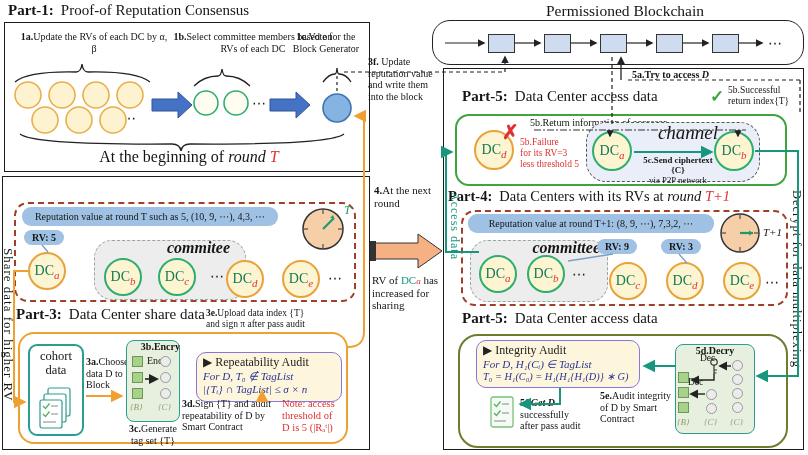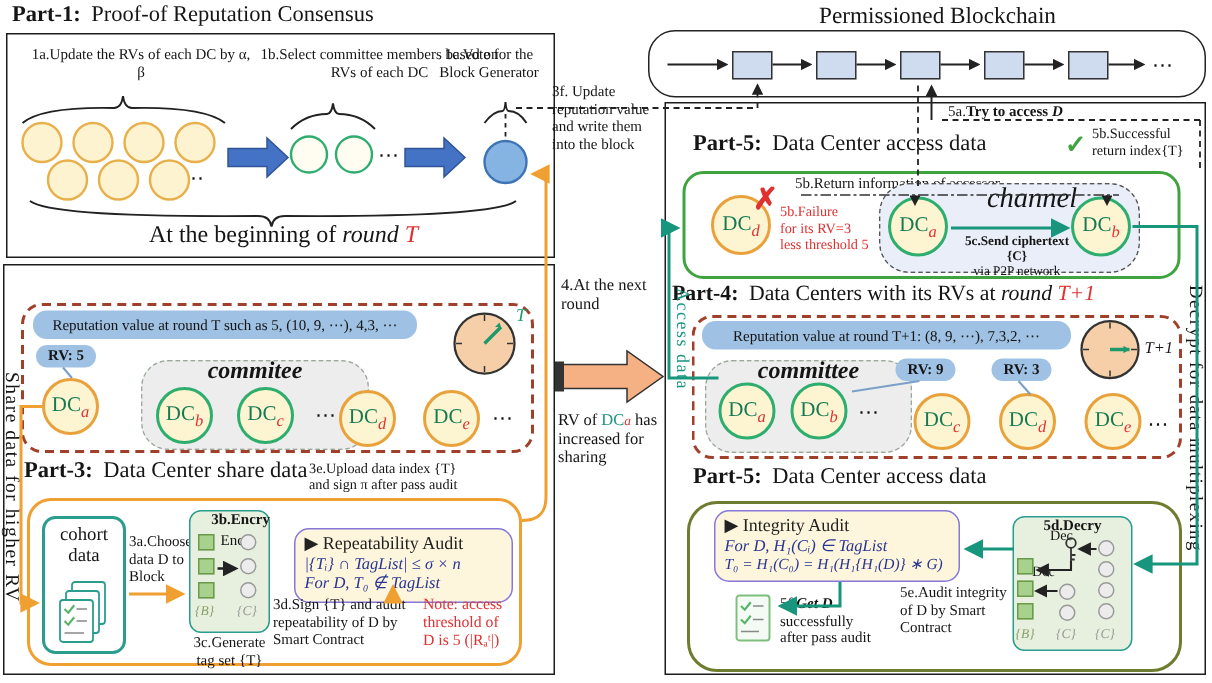--- a/index.html
+++ b/index.html
@@ -7,27 +7,27 @@
          font-family:"Liberation Serif",serif;color:#151515;overflow:hidden;font-size:11px}
   .abs{position:absolute}
   .bx{position:absolute;border:1.6px solid #1c1c1c;box-sizing:border-box}
   .ttl{position:absolute;white-space:nowrap;font-size:15px}
   .ttl .pfx{font-weight:bold;margin-right:7px}
   .it{font-style:italic}
   .red{color:#e03131}
   .teal{color:#17967d}
   .grn{color:#1d9a6c}
   .ann{position:absolute;line-height:1.15;font-size:10px}
-  .ann .pfx{font-weight:normal}
+  .ann .pfx{font-weight:bold}
   .ctr{text-align:center}
   .pill{position:absolute;background:#9fc1e4;border-radius:9px;display:flex;align-items:center;
         justify-content:center;font-size:10px;box-sizing:border-box;white-space:nowrap}
   .dashedbox{position:absolute;border:2px dashed #a0402a;border-radius:14px;box-sizing:border-box}
   .combox{position:absolute;background:#ededed;border:1.5px dashed #9aa89a;border-radius:18px;box-sizing:border-box}
-  .comlab{font-style:italic;font-weight:bold;font-size:16px;text-align:center}
+  .comlab{font-style:italic;font-weight:bold;font-size:16px;text-align:right}
   .dc{position:absolute;width:38px;height:38px;border-radius:50%;background:#fdf5d2;box-sizing:border-box;
       display:flex;align-items:center;justify-content:center;font-size:14px;line-height:1}
   .dc.o{border:2px solid #e9a23b}
   .dc.g{border:2px solid #2eae6e}
   .dc .n{color:#157a52}
   .dc .s{color:#e03131;font-style:italic;font-size:11px;transform:translateY(4px)}
   .dots{position:absolute;font-size:14px;letter-spacing:1px}
   .vlab{position:absolute;writing-mode:vertical-rl;font-size:13px;letter-spacing:1px;white-space:nowrap}
   .blk{position:absolute;width:27px;height:19px;background:#cfdcef;border:1.3px solid #333;box-sizing:border-box}
   .auditbox{position:absolute;background:#fdf5dc;border:1.8px solid #8677d9;border-radius:10px;
@@ -148,22 +148,22 @@
   <div class="crc" style="left:160px;top:372px"></div>
   <div class="crc" style="left:160px;top:388px"></div>
   <div class="bclab" style="left:130px;top:402px">{B}</div>
   <div class="cclab" style="left:158px;top:402px">{C}</div>
   <div class="ann ctr" style="left:120px;top:423px;width:66px">
     <span class="pfx">3c.</span><span>Generate</span><br>
     <span>tag set {T}</span>
   </div>
   <div class="auditbox" style="left:196px;top:352px;width:146px;height:50px">
     <div class="t">▶ Repeatability Audit</div>
+    <div class="f">For D,  T₀ ∉ TagList</div>
     <div class="f">|{Tᵢ} ∩ TagList| ≤ σ × n</div>
-    <div class="f">For D,  T₀ ∉ TagList</div>
   </div>
   <div class="ann" style="left:182px;top:398px;width:96px">
     <span class="pfx">3d.</span><span>Sign {T} and audit repeatability of D by Smart Contract</span>
   </div>
   <div class="ann red" style="left:282px;top:398px;width:64px;font-size:10.5px">
     <div>Note: access</div>
     <div>threshold of</div>
     <div>D is 5 (|Rₐᵗ|)</div>
   </div>
   <div class="vlab" style="left:0px;top:248px;height:200px">Share data for higher RV</div>

